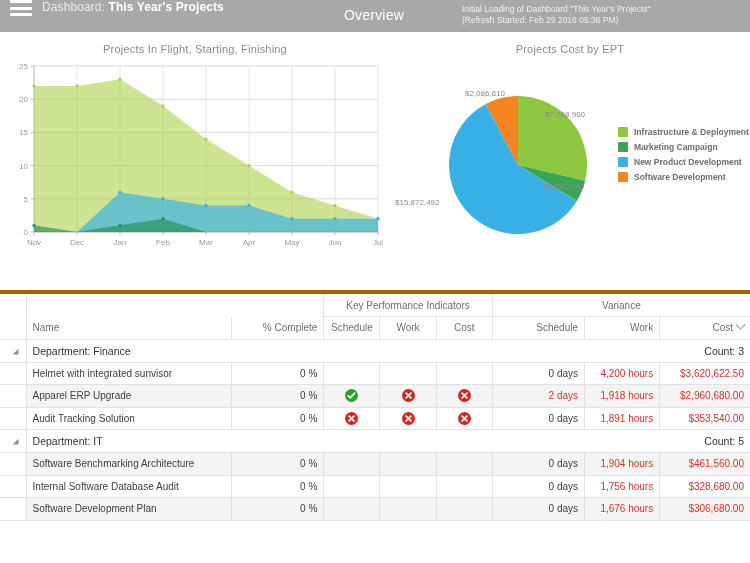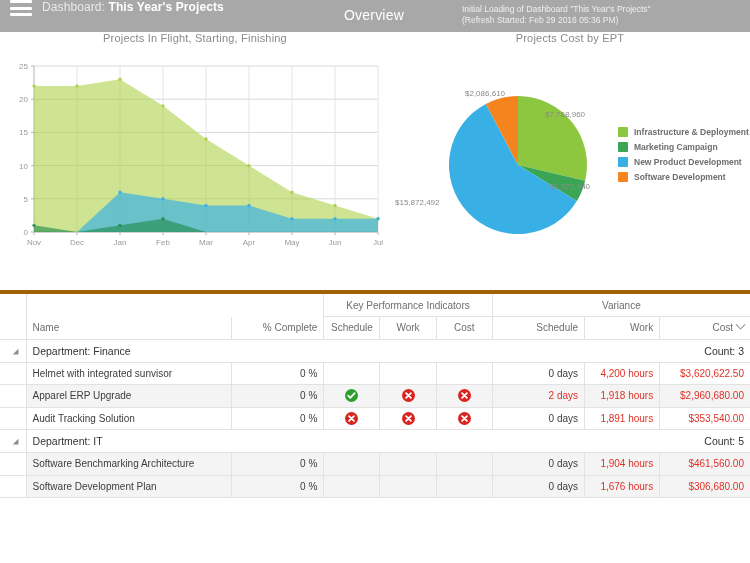--- a/index.html
+++ b/index.html
@@ -41,20 +41,21 @@
   
   .charts {
     position: relative;
     height: 258px;
     background: #ffffff;
   }
   .chart-title {
     text-align: center;
     font-size: 11px;
     color: #8a8a8a;
+    padding-top: 11px;
     letter-spacing: .2px;
   }
   .panel-left  { position: absolute; left: 0;   top: 0; width: 390px; height: 258px; }
   .panel-right { position: absolute; left: 390px; top: 0; width: 360px; height: 258px; }
 
   
   .area-wrap { position: absolute; left: 0; top: 26px; }
 
   
   .area-legend {
@@ -271,21 +272,21 @@
   <div class="panel-right">
     <div class="chart-title">Projects Cost by EPT</div>
     <svg id="pieSvg" width="230" height="210" style="position:absolute;left:20px;top:35px">
         <path d="M 108 98 L 108 29 A 69 69 0 0 1 175.1763983965119 113.75853732023097 Z" fill="#8dc63f"></path>
         <path d="M 108 98 L 175.1763983965119 113.75853732023097 A 69 69 0 0 1 166.87408716619933 133.9839111318762 Z" fill="#3aa655"></path>
         <path d="M 108 98 L 166.87408716619933 133.9839111318762 A 69 69 0 1 1 75.90639755691933 36.91808219918528 Z" fill="#39b0e5"></path>
         <path d="M 108 98 L 75.90639755691933 36.91808219918528 A 69 69 0 0 1 107.99999999999999 29 Z" fill="#f5841f"></path>
       </svg>
 
     <div class="pie-label" style="left:155px;top:78px">$7,768,960</div>
-    <div class="pie-label" style="left:160px;top:150px">$1,372,440</div>
+    <div class="pie-label" style="left:154px;top:150px">$1,372,440</div>
     <div class="pie-label" style="left:5px;top:166px">$15,872,492</div>
     <div class="pie-label" style="left:75px;top:57px">$2,086,610</div>
 
     <div class="pie-legend">
       <div class="pl-item">
         <i class="pl-sw" style="background:#8dc63f"></i>
         <span>Infrastructure &amp; Deployment</span>
       </div>
       <div class="pl-item">
         <i class="pl-sw" style="background:#3aa655"></i>
@@ -400,20 +401,31 @@
           <td class="col-tri"></td>
           <td class="t-left">Software Benchmarking Architecture</td>
           <td class="t-right">0 %</td>
           <td class="t-center"></td>
           <td class="t-center"></td>
           <td class="t-center"></td>
           <td class="t-right ">0 days</td>
           <td class="t-right neg">1,904 hours</td>
           <td class="t-right neg noborder-r">$461,560.00</td>
         </tr>
+        <tr class="data-row">
+          <td class="col-tri"></td>
+          <td class="t-left">Internal Software Database Audit</td>
+          <td class="t-right">0 %</td>
+          <td class="t-center"></td>
+          <td class="t-center"></td>
+          <td class="t-center"></td>
+          <td class="t-right ">0 days</td>
+          <td class="t-right neg">1,756 hours</td>
+          <td class="t-right neg noborder-r">$328,680.00</td>
+        </tr>
         <tr class="data-row alt">
           <td class="col-tri"></td>
           <td class="t-left">Software Development Plan</td>
           <td class="t-right">0 %</td>
           <td class="t-center"></td>
           <td class="t-center"></td>
           <td class="t-center"></td>
           <td class="t-right ">0 days</td>
           <td class="t-right neg">1,676 hours</td>
           <td class="t-right neg noborder-r">$306,680.00</td>

